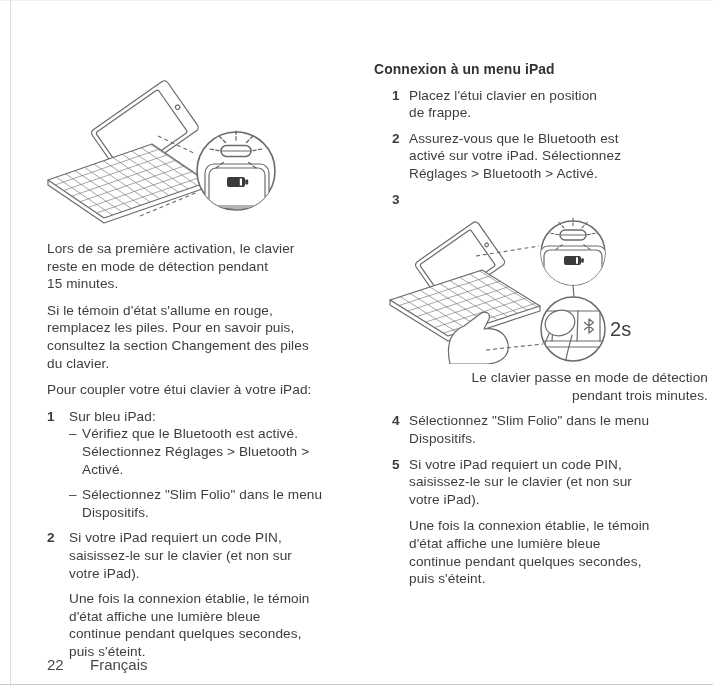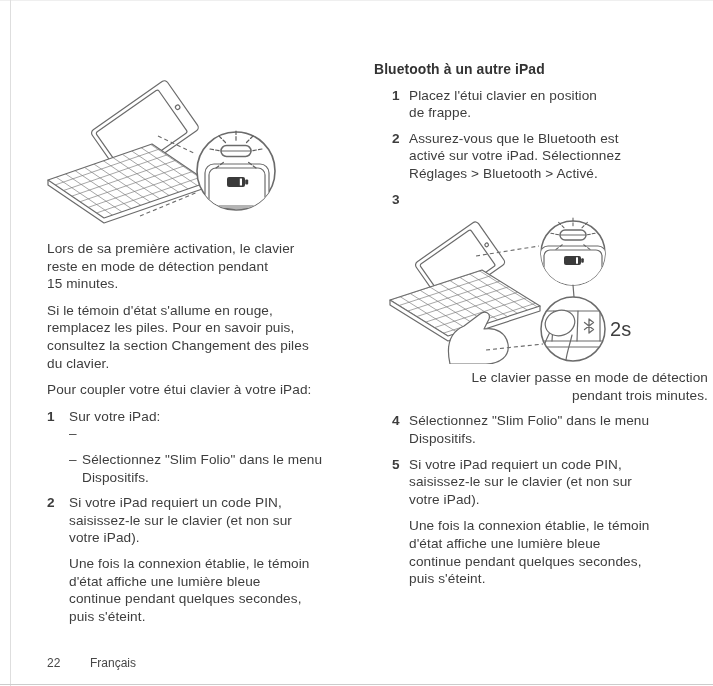--- a/index.html
+++ b/index.html
@@ -27,21 +27,21 @@
   .rsteps .num{flex:0 0 17px;}
   .sub{display:flex;margin-top:0;}
   .sub .dash{flex:0 0 13px;}
   .followup{margin:8px 0 0 22px;}
   .r-followup{margin:9px 0 0 35px;}
   .r-mid{margin:5px 0 8px 35px;text-align:right;}
 
   .fig-left{position:absolute;left:40px;top:74px;width:240px;height:150px;}
   .fig-right{width:320px;height:148px;margin:5px 0 5px 14px;text-decoration:underline;}
 
-  .footer{position:absolute;left:47px;top:656px;font-size:12px;color:#474747;}
+  .footer{position:absolute;left:47px;top:656px;font-size:15px;color:#474747;}
   .footer .page-num{display:inline-block;min-width:43px;}
 
   svg .ln{stroke:#6b6b6b;fill:none;stroke-width:1.2;stroke-linejoin:round;stroke-linecap:round;}
   svg .ln-thin{stroke:#7a7a7a;fill:none;stroke-width:.6;}
   svg .fill-w{fill:#ffffff;}
   svg .dash{stroke:#6b6b6b;fill:none;stroke-width:1.1;stroke-dasharray:4 3;}
   svg .ray{stroke:#5f5f5f;fill:none;stroke-width:1.2;stroke-dasharray:3.5 2.2;stroke-linecap:round;}
   svg .dark{fill:#3a3a3a;stroke:none;}
   svg .lbl{font-family:"Liberation Sans",sans-serif;font-size:20px;fill:#3f3f3f;}
 </style>
@@ -138,23 +138,26 @@
 15 minutes.</div>
   <div class="para pre">Si le témoin d'état s'allume en rouge,
 remplacez les piles. Pour en savoir puis,
 consultez la section Changement des piles
 du clavier.</div>
   <div class="para pre">Pour coupler votre étui clavier à votre iPad:</div>
 
   <div class="step">
     <span class="num">1</span>
     <div>
-      <div class="pre">Sur votre iPad:</div>
+      <div class="pre">Sur bleu iPad:</div>
       <div class="sub">
         <span class="dash">–</span>
+        <div class="pre">Vérifiez que le Bluetooth est activé.
+Sélectionnez Réglages &gt; Bluetooth &gt;
+Activé.</div>
       </div>
       <div class="sub" style="margin-top:8px">
         <span class="dash">–</span>
         <div class="pre">Sélectionnez "Slim Folio" dans le menu
 Dispositifs.</div>
       </div>
     </div>
   </div>
 
   <div class="step">
@@ -163,21 +166,21 @@
 saisissez-le sur le clavier (et non sur
 votre iPad).</div>
   </div>
   <div class="followup pre">Une fois la connexion établie, le témoin
 d'état affiche une lumière bleue
 continue pendant quelques secondes,
 puis s'éteint.</div>
 </div>
 
 <div class="col rcol">
-  <div class="heading">Bluetooth à un autre iPad</div>
+  <div class="heading">Connexion à un menu iPad</div>
 
   <div class="rsteps">
     <div class="step">
       <span class="num">1</span>
       <div class="pre">Placez l'étui clavier en position
 de frappe.</div>
     </div>
     <div class="step">
       <span class="num">2</span>
       <div class="pre">Assurez-vous que le Bluetooth est

